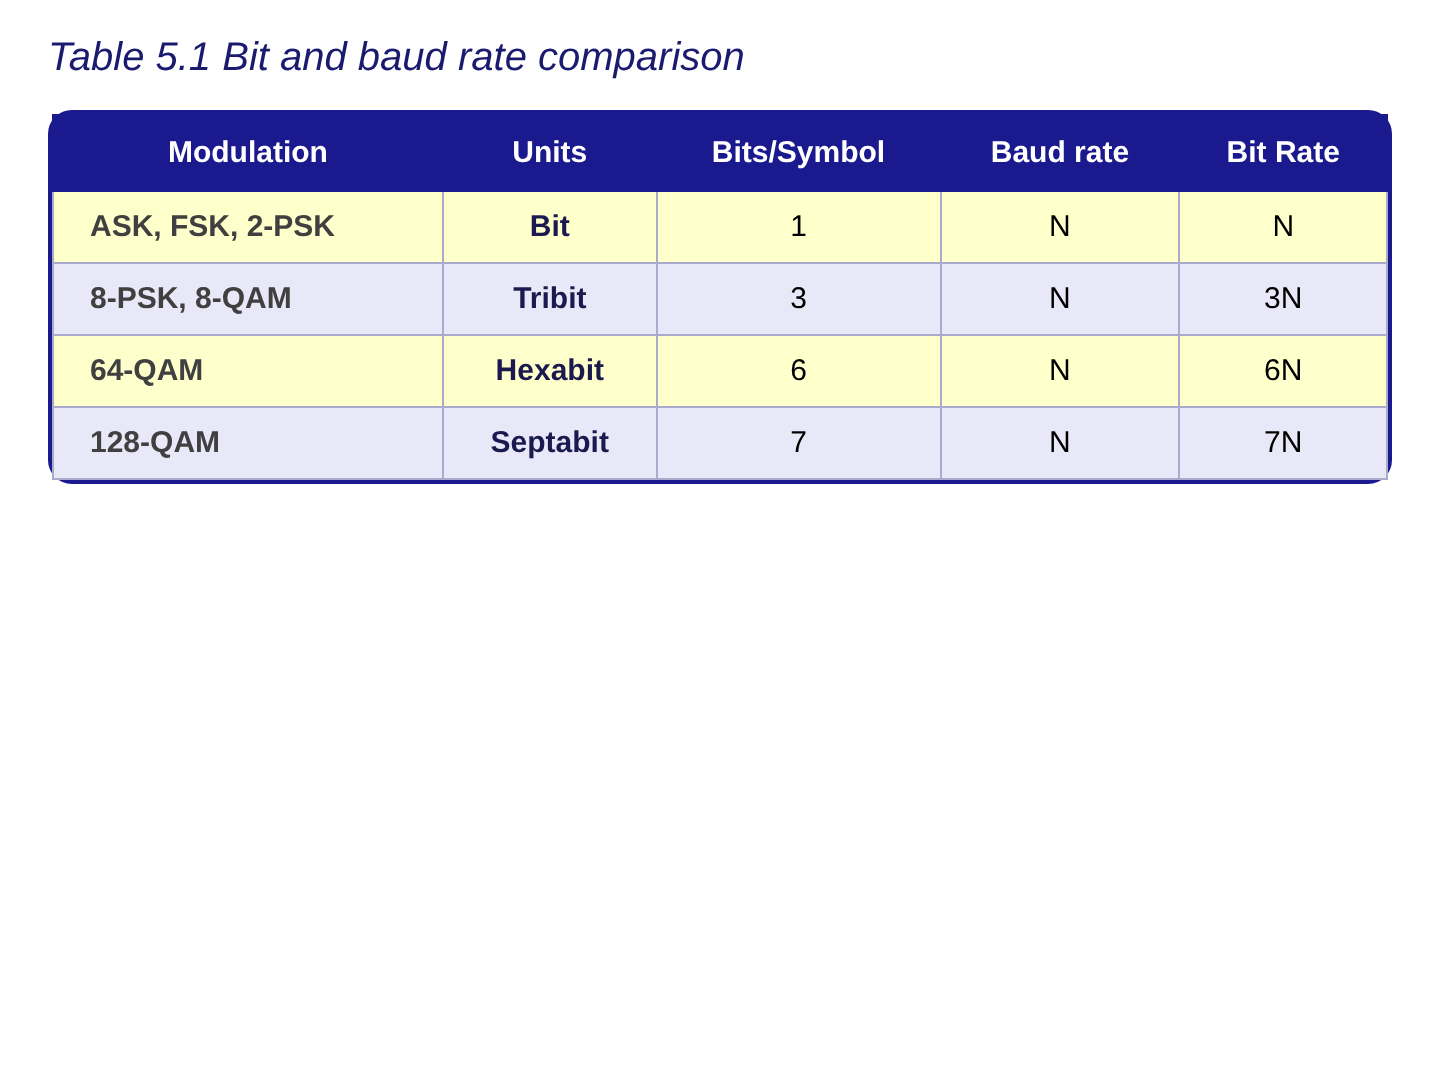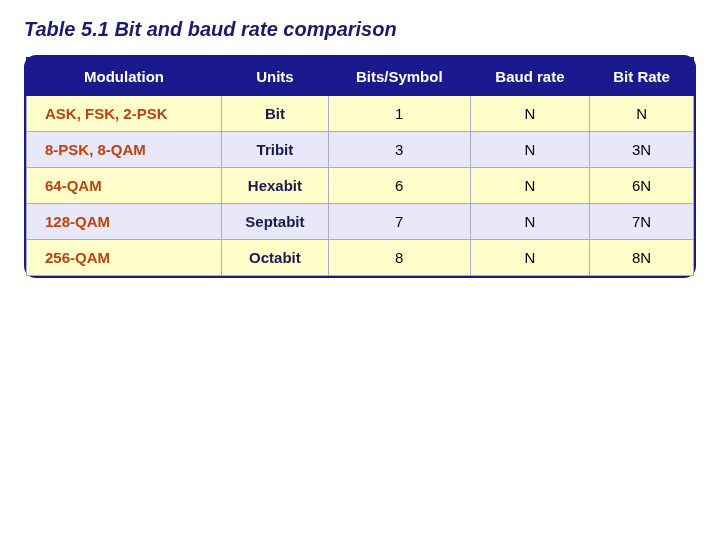--- a/index.html
+++ b/index.html
@@ -7,21 +7,21 @@
       width: 720px;
       height: 540px;
       background: #ffffff;
       font-family: Arial, sans-serif;
       padding: 18px 24px;
     }
     .page-title {
       font-style: italic;
       font-size: 20px;
       color: #1a1a6e;
-      font-weight: bold;
+      font-weight: normal;
       margin-bottom: 14px;
     }
     .table-wrapper {
       border: 2px solid #1a1a8e;
       border-radius: 12px;
     }
     table {
       width: 100%;
       border-collapse: collapse;
     }
@@ -45,21 +45,21 @@
     tbody tr:nth-child(even) {
       background-color: #e8e8f8;
     }
     tbody td {
       padding: 9px 12px;
       font-size: 15px;
       border: 1px solid #aaaacc;
       text-align: center;
     }
     tbody td.col-modulation {
-      color: #c2410c;
+      color: #404040;
       font-weight: bold;
       text-align: left;
       padding-left: 18px;
     }
     tbody td.col-units {
       font-weight: bold;
       color: #1a1a4e;
     }
   </style>
 </head>
@@ -100,22 +100,15 @@
           <td>N</td>
           <td>6N</td>
         </tr>
         <tr>
           <td class="col-modulation">128-QAM</td>
           <td class="col-units">Septabit</td>
           <td>7</td>
           <td>N</td>
           <td>7N</td>
         </tr>
-        <tr>
-          <td class="col-modulation">256-QAM</td>
-          <td class="col-units">Octabit</td>
-          <td>8</td>
-          <td>N</td>
-          <td>8N</td>
-        </tr>
       </tbody>
   </table>
 </div>
 
 </body></html>

